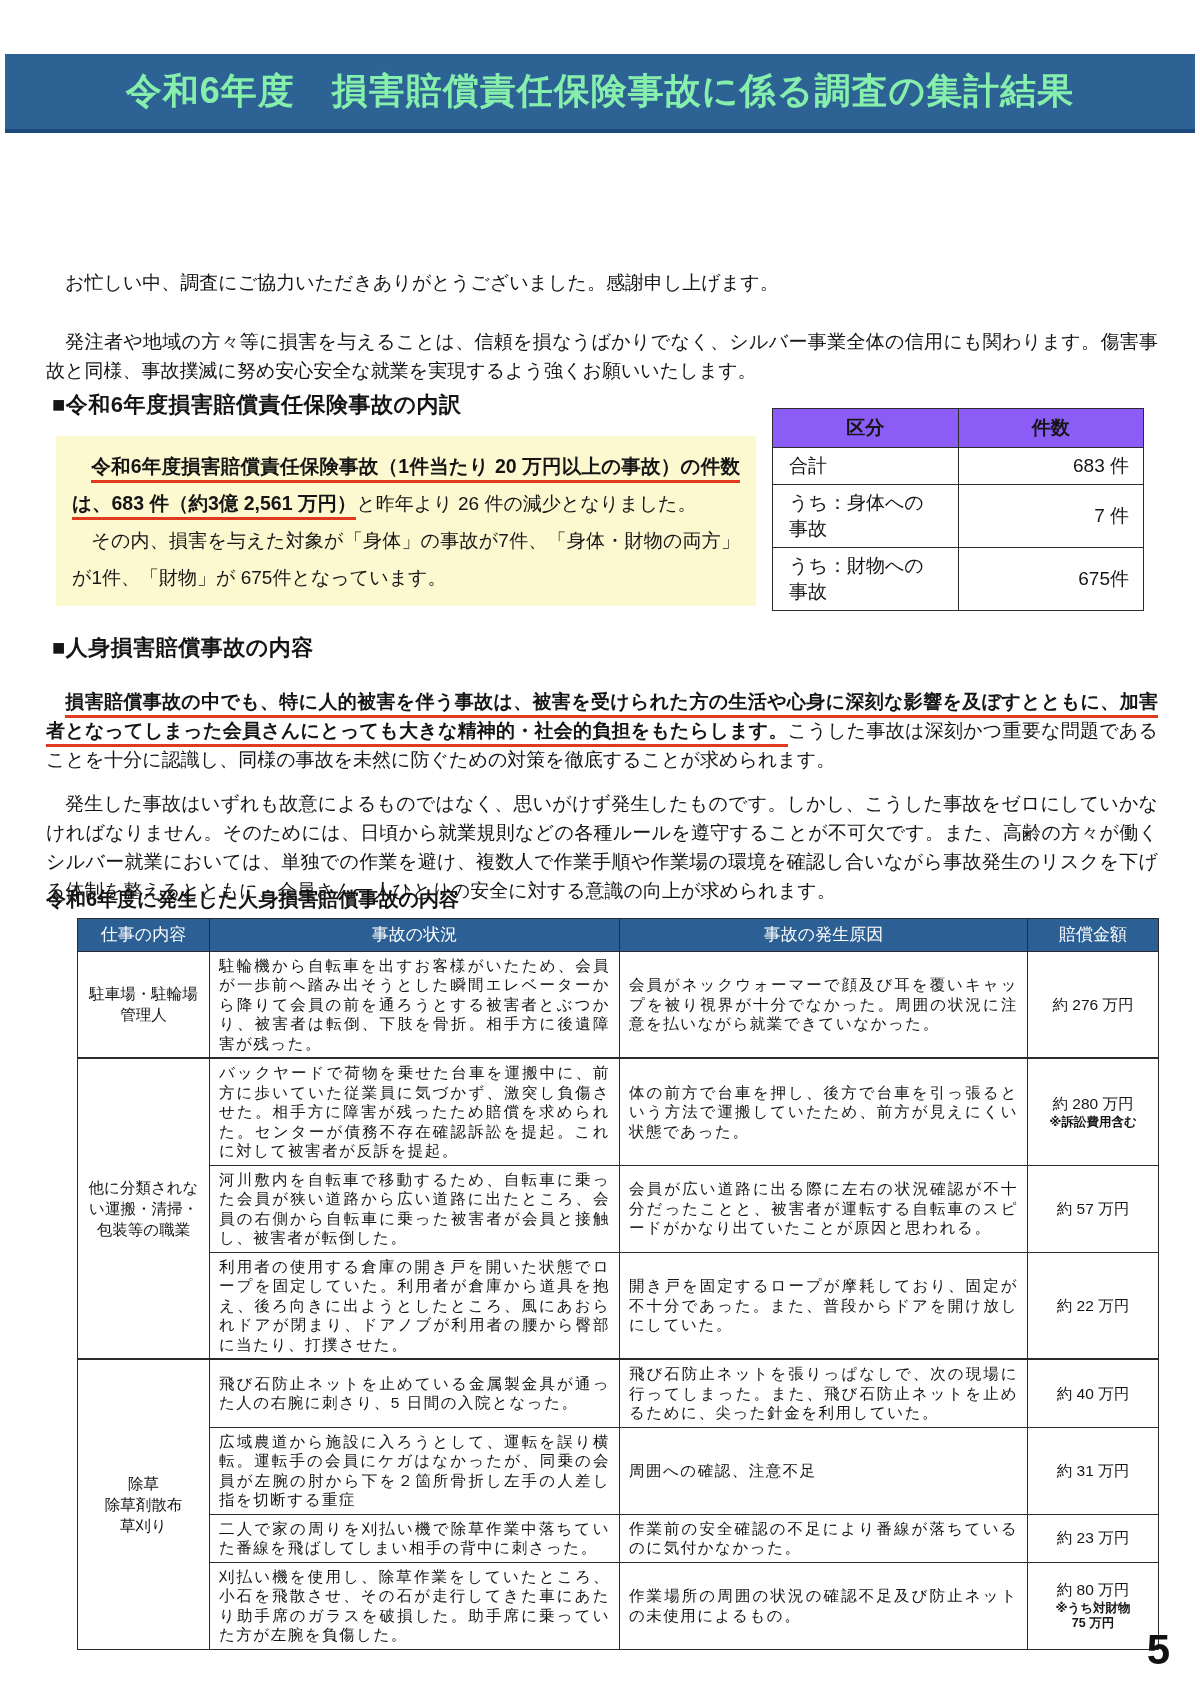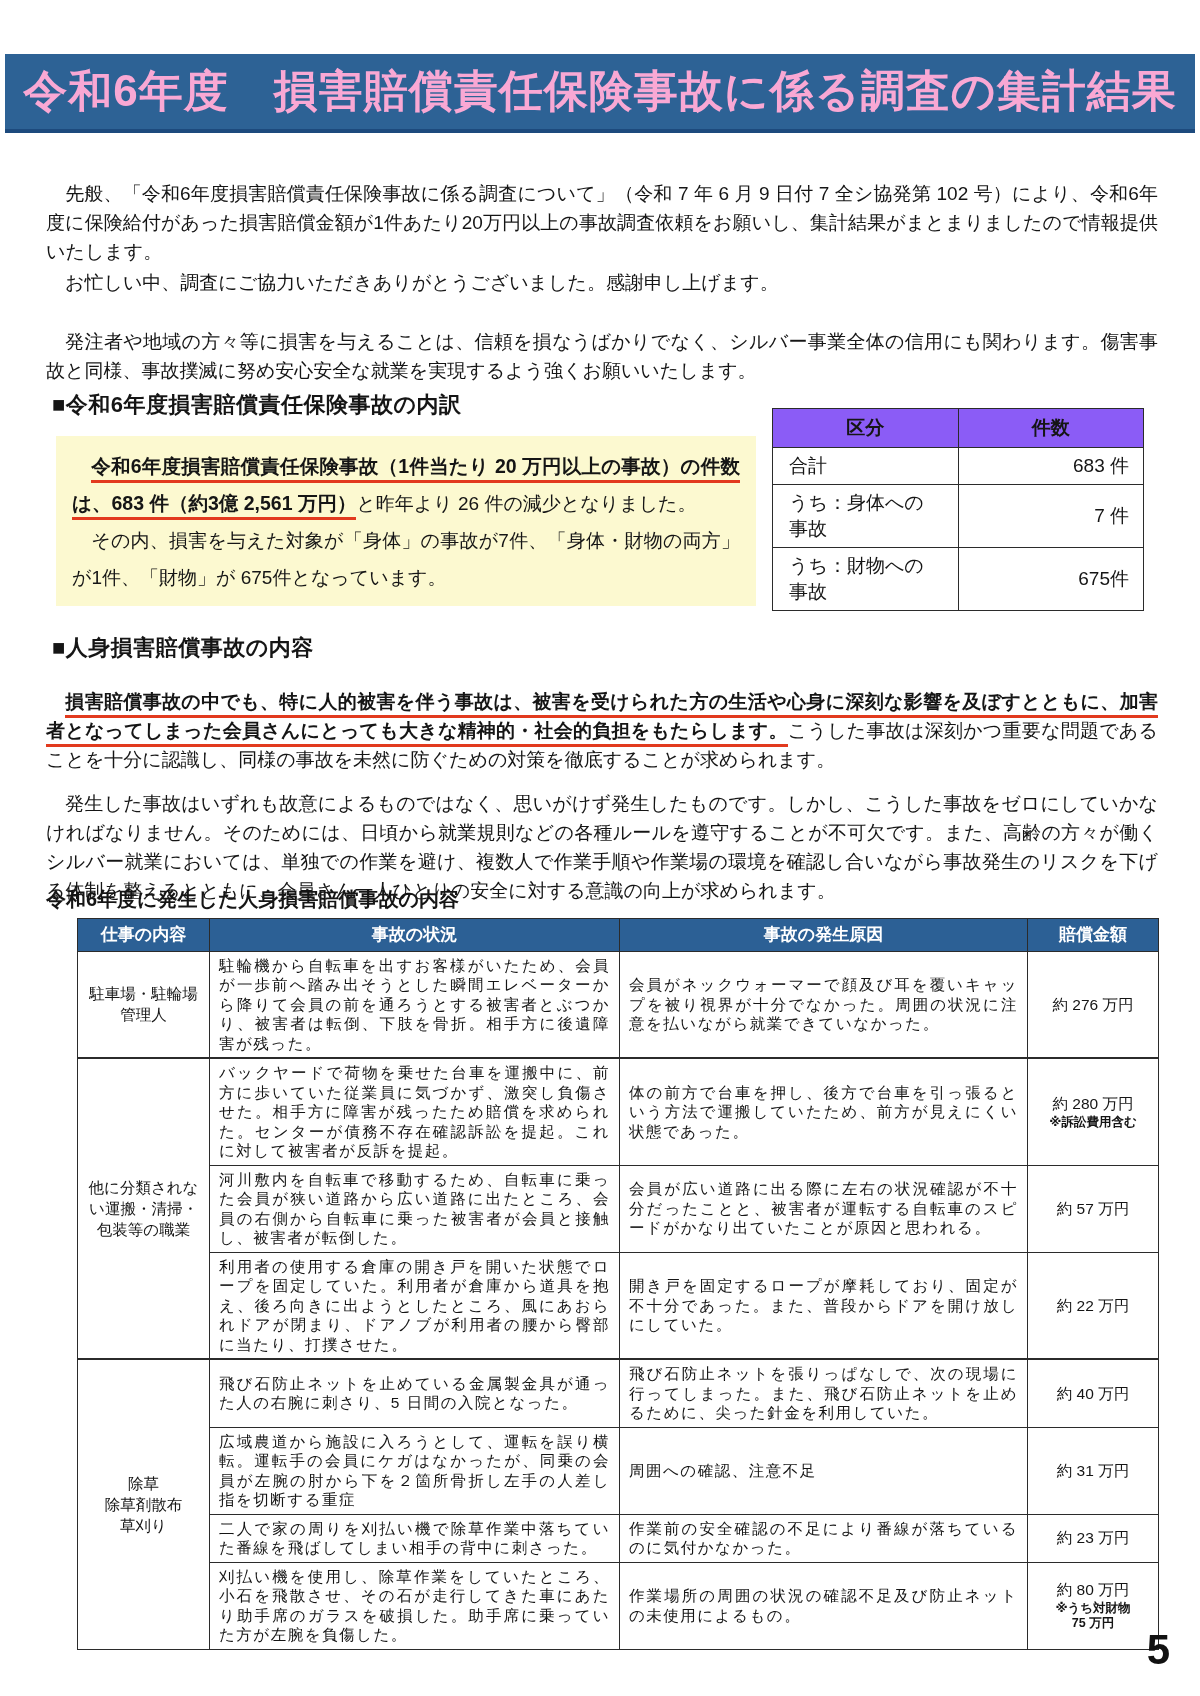--- a/index.html
+++ b/index.html
@@ -6,21 +6,21 @@
   .page{
     position:relative;width:1200px;height:1696px;background:#ffffff;
     font-family:"Liberation Sans","DejaVu Sans",sans-serif;color:#151515;overflow:hidden;
   }
   
   .banner{
     position:absolute;top:54px;left:5px;right:5px;height:75px;
     background:#2d6295;border-bottom:4px solid #1d4a7d;
     display:flex;align-items:center;justify-content:center;
   }
-  .banner-title{color:#f9a8d4;font-weight:bold;font-size:44px;letter-spacing:1px;}
+  .banner-title{color:#86efac;font-weight:bold;font-size:36px;letter-spacing:1px;}
   
   .para{position:absolute;left:46px;width:1112px;font-size:19px;line-height:29px;text-align:justify;}
   #p-intro1{top:160px;}
   #p-intro2{top:249px;}
   #p-intro3{top:308px;}
   .section-heading{position:absolute;left:52px;font-size:22px;font-weight:bold;letter-spacing:0.5px;}
   #h1{top:390px;text-align:right;}
   #h2{top:633px;}
   
   .highlight-box{
@@ -44,21 +44,21 @@
   #s2p2{top:770px;}
   .s2-bold{font-weight:bold;}
   
   .acc-heading{position:absolute;top:886px;left:46px;font-size:20px;font-weight:bold;}
   .accident-table{
     position:absolute;top:918px;left:77px;width:1081px;
     border-collapse:collapse;table-layout:fixed;
     font-size:15.5px;line-height:19.5px;
   }
   .accident-table th{
-    background:#2c6095;color:#ffffff;font-weight:bold;font-size:17px;
+    background:#2c6095;color:#ffffff;font-weight:normal;font-size:17px;
     padding:6px 4px;border:1.6px solid #2b2b2b;text-align:center;
   }
   .accident-table td{
     border:1.2px solid #2b2b2b;vertical-align:middle;
     padding:4px 9px;letter-spacing:1.5px;text-align:justify;
   }
   .accident-table td.job{
     text-align:center;white-space:pre-line;letter-spacing:0;padding:4px 3px;line-height:21px;
   }
   .accident-table td.amt{text-align:center;letter-spacing:0;padding:4px 3px;}
@@ -69,21 +69,20 @@
 </style>
 </head>
 <body>
 
 <div class="page">
 
   <div class="banner">
     <span class="banner-title">令和6年度　損害賠償責任保険事故に係る調査の集計結果</span>
   </div>
 
-  <p class="para" id="p-intro1">　先般、「令和6年度損害賠償責任保険事故に係る調査について」（令和 7 年 6 月 9 日付 7 全シ協発第 102 号）により、令和6年度に保険給付があった損害賠償金額が1件あたり20万円以上の事故調査依頼をお願いし、集計結果がまとまりましたので情報提供いたします。</p>
   <p class="para" id="p-intro2">　お忙しい中、調査にご協力いただきありがとうございました。感謝申し上げます。</p>
   <p class="para" id="p-intro3">　発注者や地域の方々等に損害を与えることは、信頼を損なうばかりでなく、シルバー事業全体の信用にも関わります。傷害事故と同様、事故撲滅に努め安心安全な就業を実現するよう強くお願いいたします。</p>
 
   <div class="section-heading" id="h1">■令和6年度損害賠償責任保険事故の内訳</div>
 
   <div class="highlight-box">
     <span>　</span><span class="hl-bold redline">令和6年度損害賠償責任保険事故（1件当たり 20 万円以上の事故）の件数は、683 件（約3億 2,561 万円）</span><span>と昨年より 26 件の減少となりました。</span><br>
     <span>　その内、損害を与えた対象が「身体」の事故が7件、「身体・財物の両方」が1件、「財物」が 675件となっています。</span>
   </div>
 

